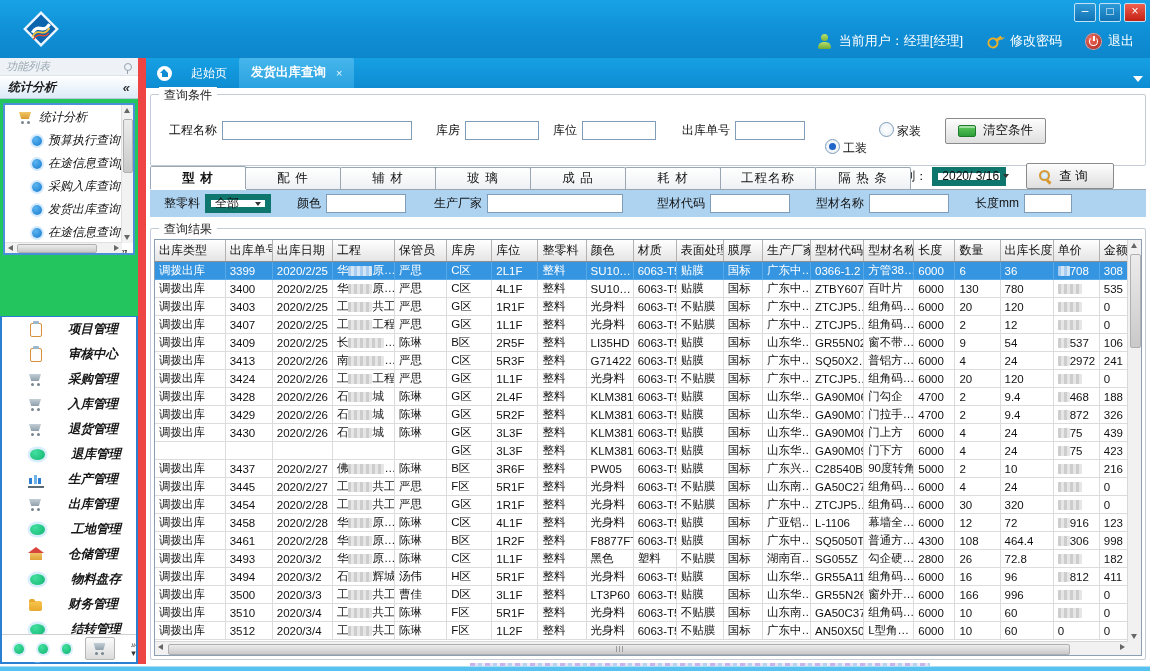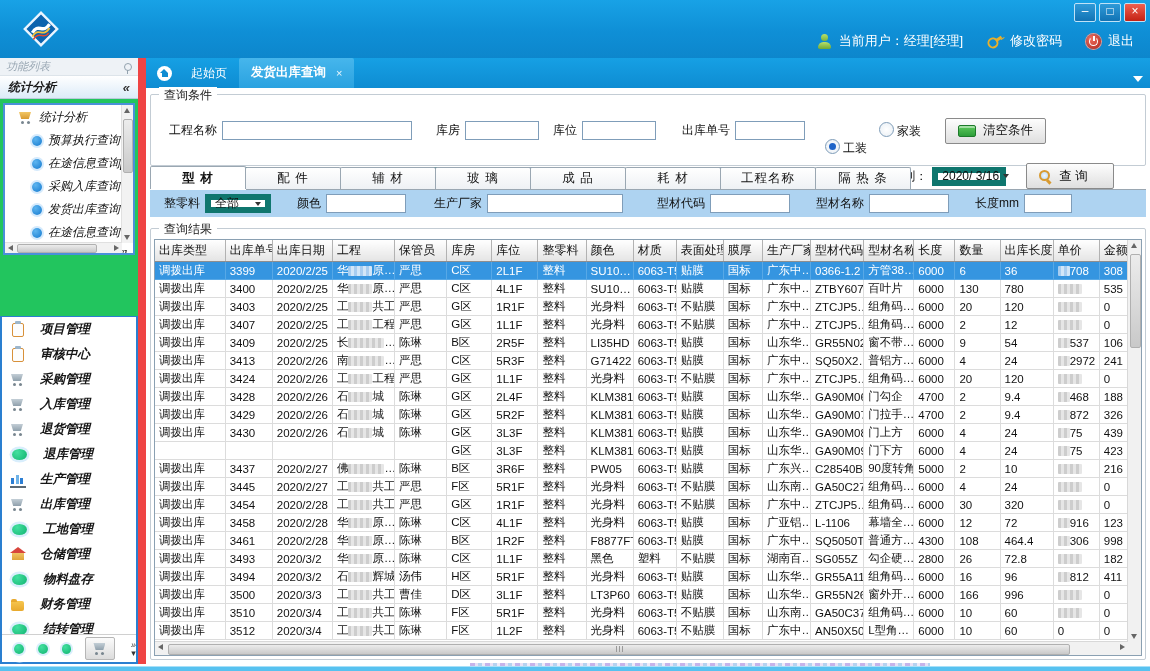--- a/index.html
+++ b/index.html
@@ -55,21 +55,21 @@
   .tree-vthumb{position:absolute;top:14px;left:1px;width:8px;height:52px;}
   .tree-hthumb{position:absolute;left:12px;top:1px;height:7px;width:78px;}
   .thumb{background:linear-gradient(#ececec,#c9c9c9);border:1px solid #b0b0b0;border-radius:2px;}
   .arr{width:0;height:0;border-style:solid;position:absolute;}
   .arr-up{border-width:0 3.5px 5px;border-color:transparent transparent #666;top:3px;left:2px;}
   .arr-down{border-width:5px 3.5px 0;border-color:#666 transparent transparent;bottom:3px;left:2px;}
   .arr-left{border-width:3.5px 5px 3.5px 0;border-color:transparent #666 transparent transparent;left:3px;top:1.5px;}
   .arr-right{border-width:3.5px 0 3.5px 5px;border-color:transparent transparent transparent #666;right:3px;top:1.5px;}
 
   .menu-frame{position:absolute;left:0;right:0;top:258px;bottom:0;border:2px solid #2a7fd0;border-top-width:1px;box-sizing:border-box;background:#fff;}
-  .menu-item{height:25px;display:flex;align-items:center;gap:14px;padding-left:8px;font-size:12.5px;font-weight:bold;color:#161616;cursor:default;}
+  .menu-item{height:25px;display:flex;align-items:center;gap:24px;padding-left:26px;font-size:12.5px;font-weight:bold;color:#161616;cursor:default;}
   .mi{width:16px;height:15px;position:relative;display:inline-block;flex:0 0 16px;}
   .clipboard-icon::before{content:'';position:absolute;left:2px;top:1px;width:10px;height:12px;background:#fdfdfd;border:1.5px solid #d8913a;border-radius:2px;}
   .clipboard-icon::after{content:'';position:absolute;left:5px;top:-1px;width:6px;height:3px;background:#9cb6cc;border-radius:1px;}
   .cart-icon::before{content:'';position:absolute;left:1px;top:2px;width:12px;height:7px;background:linear-gradient(#c3ced6,#8fa0ac);clip-path:polygon(0 0,100% 0,82% 100%,18% 100%);}
   .cart-icon::after{content:'';position:absolute;left:3px;bottom:1px;width:3px;height:3px;border-radius:50%;background:#78client;background:#78868f;box-shadow:6px 0 0 #78868f;}
   .gold.cart-icon::before{background:linear-gradient(#f2c766,#d89a30);}
   .dot-icon{width:11px;height:11px;border-radius:50%;
     background:radial-gradient(circle at 35% 30%,#43e0a0,#10b371);box-shadow:0 0 0 2.5px #d9eefc;margin:2px;}
   .mi.dot-icon{width:11px;flex-basis:15px;}
   .chart-icon{border-bottom:2px solid #5c6a74;}

